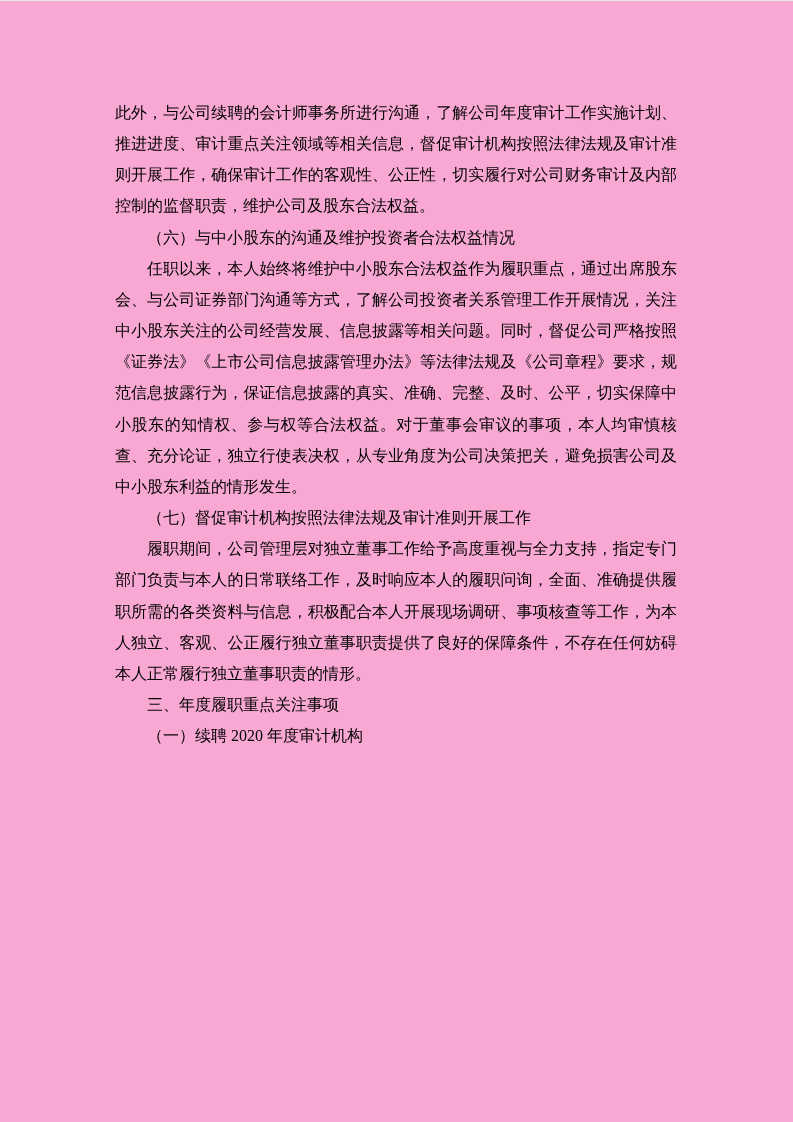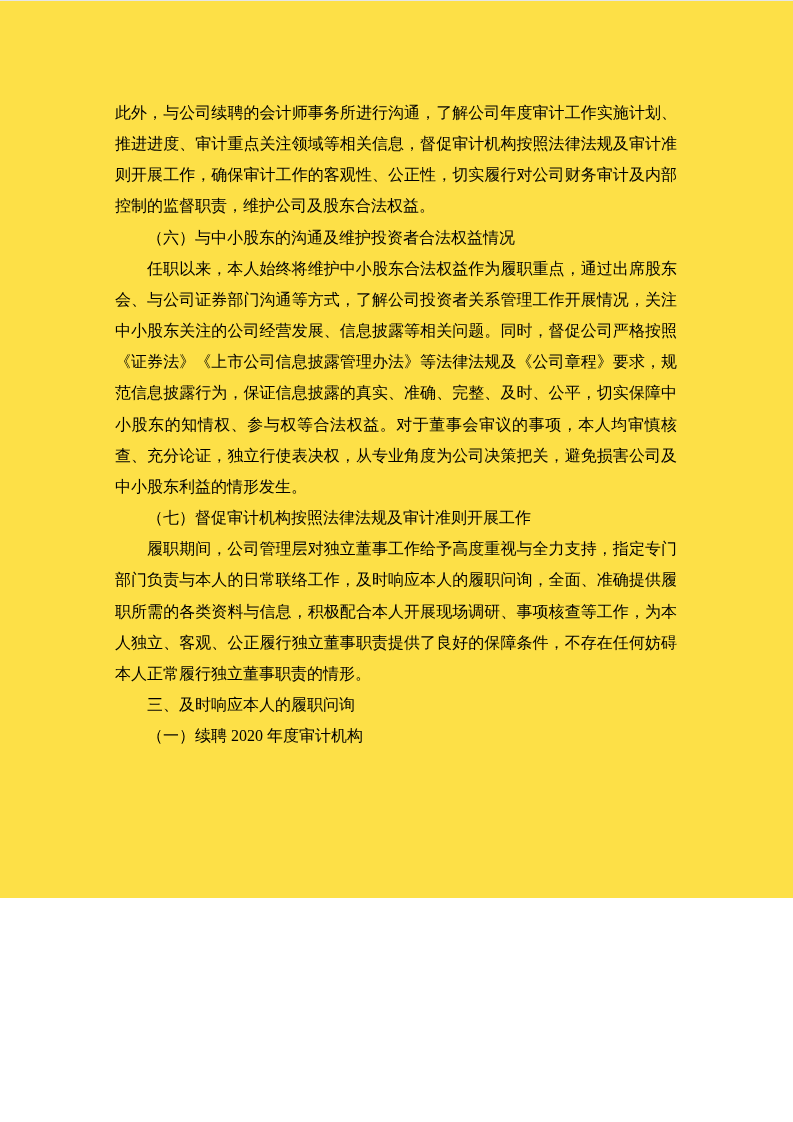--- a/index.html
+++ b/index.html
@@ -3,22 +3,22 @@
 <meta charset="utf-8">
 <style>
   html, body {
     margin: 0;
     padding: 0;
     background: #ffffff;
   }
   .page {
     position: relative;
     width: 793px;
-    height: 898px;
-    background: #fde047;
+    height: 1122px;
+    background: #f9a8d4;
     overflow: hidden;
     font-family: "Liberation Serif", "DejaVu Serif", serif;
     color: #000000;
   }
   .top-edge {
     position: absolute;
     top: 0;
     left: 0;
     width: 100%;
     height: 1px;
@@ -63,19 +63,19 @@
 
     <p class="heading">（六）与中小股东的沟通及维护投资者合法权益情况</p>
 
     <p class="para">任职以来，本人始终将维护中小股东合法权益作为履职重点，通过出席股东会、与公司证券部门沟通等方式，了解公司投资者关系管理工作开展情况，关注中小股东关注的公司经营发展、信息披露等相关问题。同时，督促公司严格按照《证券法》《上市公司信息披露管理办法》等法律法规及《公司章程》要求，规范信息披露行为，保证信息披露的真实、准确、完整、及时、公平，切实保障中小股东的知情权、参与权等合法权益。对于董事会审议的事项，本人均审慎核查、充分论证，独立行使表决权，从专业角度为公司决策把关，避免损害公司及中小股东利益的情形发生。</p>
 
     <p class="heading">（七）督促审计机构按照法律法规及审计准则开展工作</p>
 
 
     <p class="para">履职期间，公司管理层对独立董事工作给予高度重视与全力支持，指定专门部门负责与本人的日常联络工作，及时响应本人的履职问询，全面、准确提供履职所需的各类资料与信息，积极配合本人开展现场调研、事项核查等工作，为本人独立、客观、公正履行独立董事职责提供了良好的保障条件，不存在任何妨碍本人正常履行独立董事职责的情形。</p>
 
-    <p class="heading">三、及时响应本人的履职问询</p>
+    <p class="heading">三、年度履职重点关注事项</p>
 
 
     <p class="heading">（一）续聘 2020 年度审计机构</p>
 
   </div>
 </div>
 
 </body></html>

